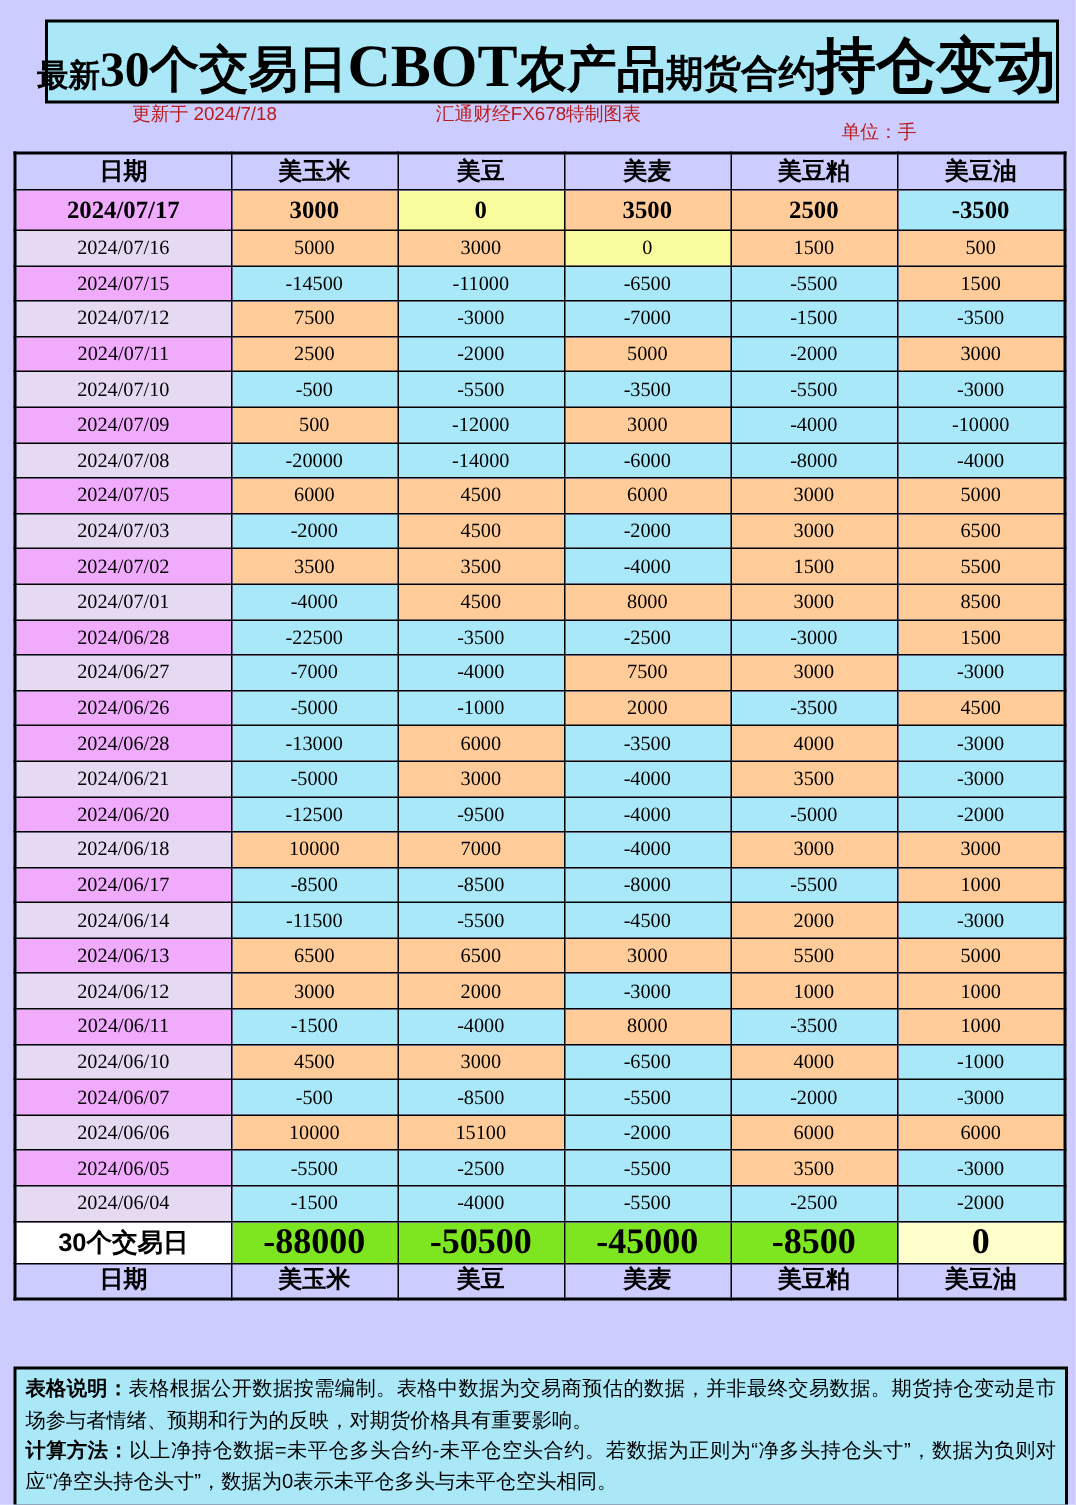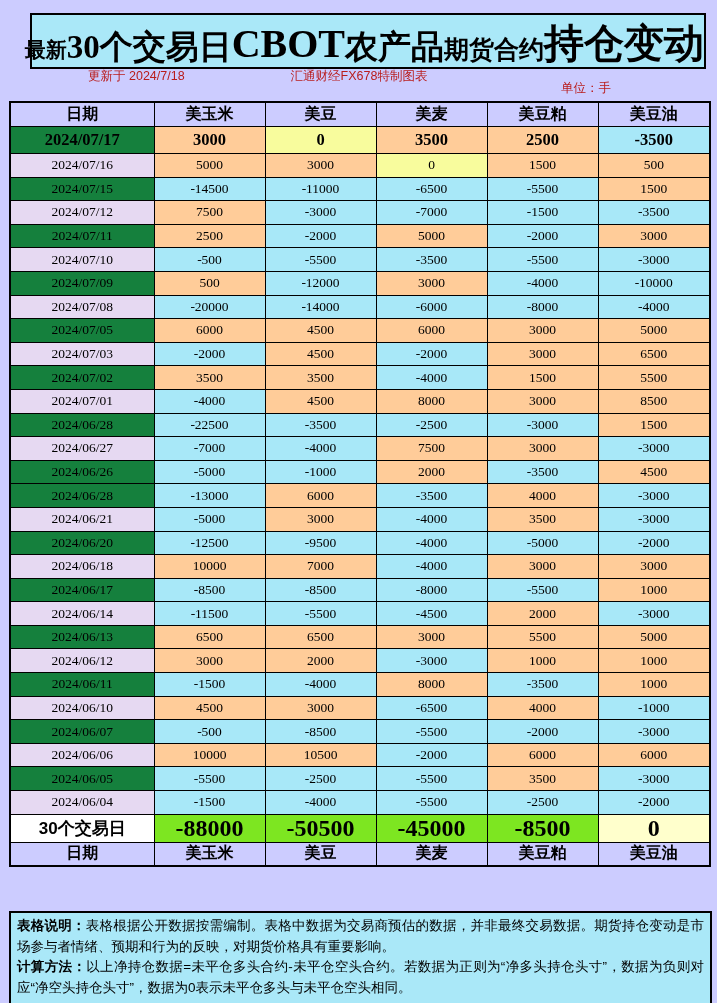--- a/index.html
+++ b/index.html
@@ -44,21 +44,21 @@
     border:1px solid #000;
     text-align:center;vertical-align:middle;
     padding:0;overflow:hidden;white-space:nowrap;
   }
   tr.head-row th{
     height:23px;background:var(--header-bg,#CCCCFF);
     font-size:16px;font-weight:bold;color:#000;
   }
   td.date-cell{
     font-family:"Liberation Serif","DejaVu Serif",serif;
-    font-size:13.5px;color:#000;background:#15803d;
+    font-size:13.5px;color:#000;background:#f0abfc;
   }
   td.date-alt{background:var(--date-alt-bg,#E6D9F2);}
   td.val-cell{
     font-family:"Liberation Serif","DejaVu Serif",serif;
     font-size:13.5px;color:#000;
   }
   tr.body-row{height:23.6px;}
   tr.first-row{height:27px;}
   tr.first-row td{font-size:16.5px;font-weight:bold;}
   td.pos{background:var(--positive-bg,#FFCC99);}
@@ -331,21 +331,21 @@
           <td class="date-cell">2024/06/07</td>
           <td class="val-cell neg">-500</td>
           <td class="val-cell neg">-8500</td>
           <td class="val-cell neg">-5500</td>
           <td class="val-cell neg">-2000</td>
           <td class="val-cell neg">-3000</td>
         </tr>
         <tr class="body-row">
           <td class="date-cell date-alt">2024/06/06</td>
           <td class="val-cell pos">10000</td>
-          <td class="val-cell pos">10500</td>
+          <td class="val-cell pos">15100</td>
           <td class="val-cell neg">-2000</td>
           <td class="val-cell pos">6000</td>
           <td class="val-cell pos">6000</td>
         </tr>
         <tr class="body-row">
           <td class="date-cell">2024/06/05</td>
           <td class="val-cell neg">-5500</td>
           <td class="val-cell neg">-2500</td>
           <td class="val-cell neg">-5500</td>
           <td class="val-cell pos">3500</td>

